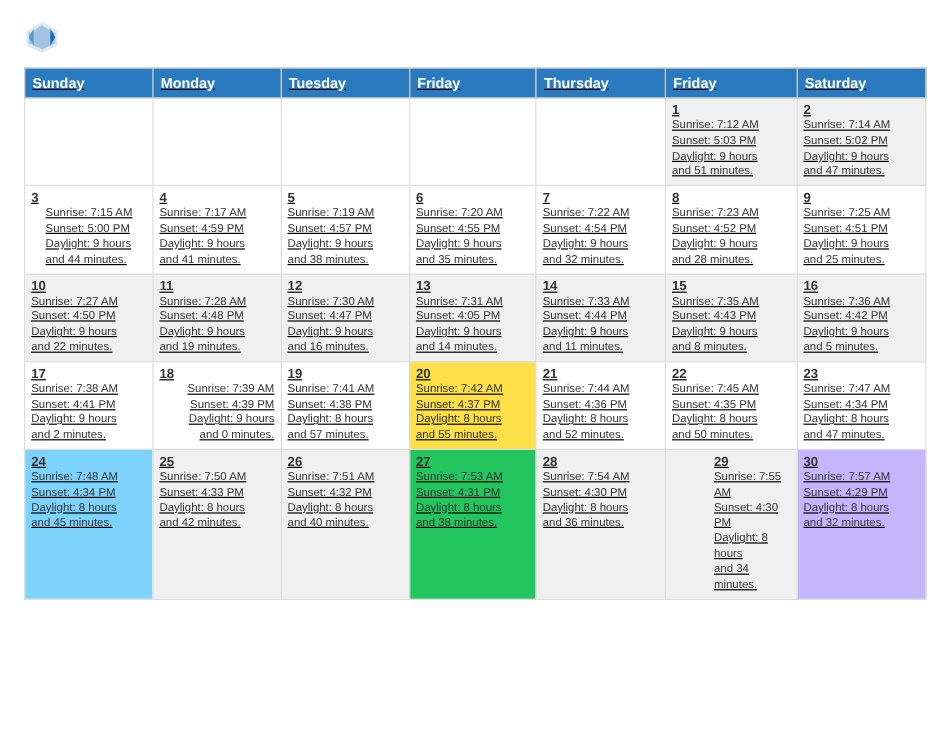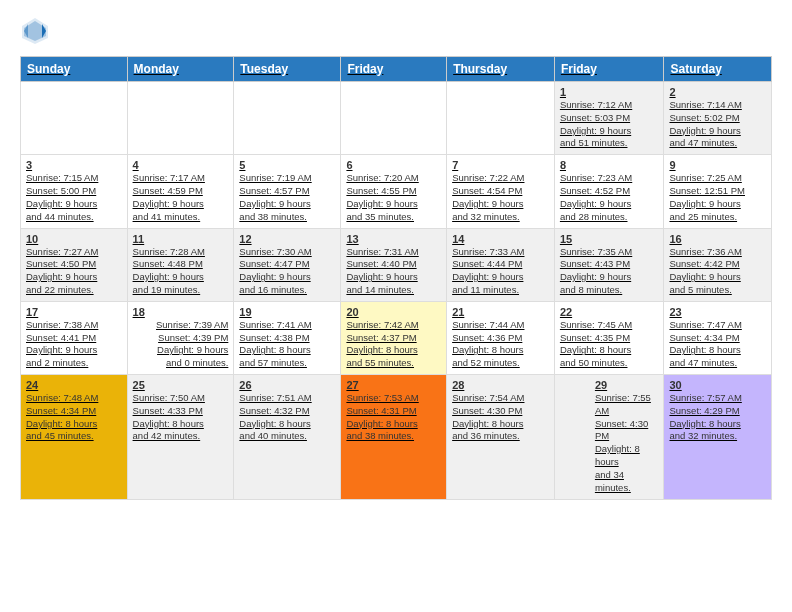--- a/index.html
+++ b/index.html
@@ -156,21 +156,21 @@
             <span class="day-num">2</span>
             <div class="day-info" style="white-space: pre-line;">Sunrise: 7:14 AM
 Sunset: 5:02 PM
 Daylight: 9 hours
 and 47 minutes.</div>
           </td>
         </tr>
         <tr class="row-even">
           <td style="background-color: rgb(255, 255, 255);">
             <span class="day-num">3</span>
-            <div class="day-info" style="white-space: pre-line;">Sunrise: 7:15 AM
+            <div class="day-info" style="white-space: pre-line; margin-left: 12px;">Sunrise: 7:15 AM
 Sunset: 5:00 PM
 Daylight: 9 hours
 and 44 minutes.</div>
           </td>
           <td style="background-color: rgb(255, 255, 255);">
             <span class="day-num">4</span>
             <div class="day-info" style="white-space: pre-line;">Sunrise: 7:17 AM
 Sunset: 4:59 PM
 Daylight: 9 hours
 and 41 minutes.</div>
@@ -199,21 +199,21 @@
           <td style="background-color: rgb(255, 255, 255);">
             <span class="day-num">8</span>
             <div class="day-info" style="white-space: pre-line;">Sunrise: 7:23 AM
 Sunset: 4:52 PM
 Daylight: 9 hours
 and 28 minutes.</div>
           </td>
           <td style="background-color: rgb(255, 255, 255);">
             <span class="day-num">9</span>
             <div class="day-info" style="white-space: pre-line;">Sunrise: 7:25 AM
-Sunset: 12:51 PM
+Sunset: 4:51 PM
 Daylight: 9 hours
 and 25 minutes.</div>
           </td>
         </tr>
         <tr class="row-odd">
           <td style="background-color: rgb(240, 240, 240);">
             <span class="day-num">10</span>
             <div class="day-info" style="white-space: pre-line;">Sunrise: 7:27 AM
 Sunset: 4:50 PM
 Daylight: 9 hours
@@ -229,21 +229,21 @@
           <td style="background-color: rgb(240, 240, 240);">
             <span class="day-num">12</span>
             <div class="day-info" style="white-space: pre-line;">Sunrise: 7:30 AM
 Sunset: 4:47 PM
 Daylight: 9 hours
 and 16 minutes.</div>
           </td>
           <td style="background-color: rgb(240, 240, 240);">
             <span class="day-num">13</span>
             <div class="day-info" style="white-space: pre-line;">Sunrise: 7:31 AM
-Sunset: 4:40 PM
+Sunset: 4:05 PM
 Daylight: 9 hours
 and 14 minutes.</div>
           </td>
           <td style="background-color: rgb(240, 240, 240);">
             <span class="day-num">14</span>
             <div class="day-info" style="white-space: pre-line;">Sunrise: 7:33 AM
 Sunset: 4:44 PM
 Daylight: 9 hours
 and 11 minutes.</div>
           </td>
@@ -277,21 +277,21 @@
 Daylight: 9 hours
 and 0 minutes.</div>
           </td>
           <td style="background-color: rgb(255, 255, 255);">
             <span class="day-num">19</span>
             <div class="day-info" style="white-space: pre-line;">Sunrise: 7:41 AM
 Sunset: 4:38 PM
 Daylight: 8 hours
 and 57 minutes.</div>
           </td>
-          <td style="background-color: #fef9c3;">
+          <td style="background-color: #fde047;">
             <span class="day-num">20</span>
             <div class="day-info" style="white-space: pre-line;">Sunrise: 7:42 AM
 Sunset: 4:37 PM
 Daylight: 8 hours
 and 55 minutes.</div>
           </td>
           <td style="background-color: rgb(255, 255, 255);">
             <span class="day-num">21</span>
             <div class="day-info" style="white-space: pre-line;">Sunrise: 7:44 AM
 Sunset: 4:36 PM
@@ -307,42 +307,42 @@
           </td>
           <td style="background-color: rgb(255, 255, 255);">
             <span class="day-num">23</span>
             <div class="day-info" style="white-space: pre-line;">Sunrise: 7:47 AM
 Sunset: 4:34 PM
 Daylight: 8 hours
 and 47 minutes.</div>
           </td>
         </tr>
         <tr class="row-odd">
-          <td style="background-color: #eab308;">
+          <td style="background-color: #7dd3fc;">
             <span class="day-num">24</span>
             <div class="day-info" style="white-space: pre-line;">Sunrise: 7:48 AM
 Sunset: 4:34 PM
 Daylight: 8 hours
 and 45 minutes.</div>
           </td>
           <td style="background-color: rgb(240, 240, 240);">
             <span class="day-num">25</span>
             <div class="day-info" style="white-space: pre-line;">Sunrise: 7:50 AM
 Sunset: 4:33 PM
 Daylight: 8 hours
 and 42 minutes.</div>
           </td>
           <td style="background-color: rgb(240, 240, 240);">
             <span class="day-num">26</span>
             <div class="day-info" style="white-space: pre-line;">Sunrise: 7:51 AM
 Sunset: 4:32 PM
 Daylight: 8 hours
 and 40 minutes.</div>
           </td>
-          <td style="background-color: #f97316;">
+          <td style="background-color: #22c55e;">
             <span class="day-num">27</span>
             <div class="day-info" style="white-space: pre-line;">Sunrise: 7:53 AM
 Sunset: 4:31 PM
 Daylight: 8 hours
 and 38 minutes.</div>
           </td>
           <td style="background-color: rgb(240, 240, 240);">
             <span class="day-num">28</span>
             <div class="day-info" style="white-space: pre-line;">Sunrise: 7:54 AM
 Sunset: 4:30 PM

